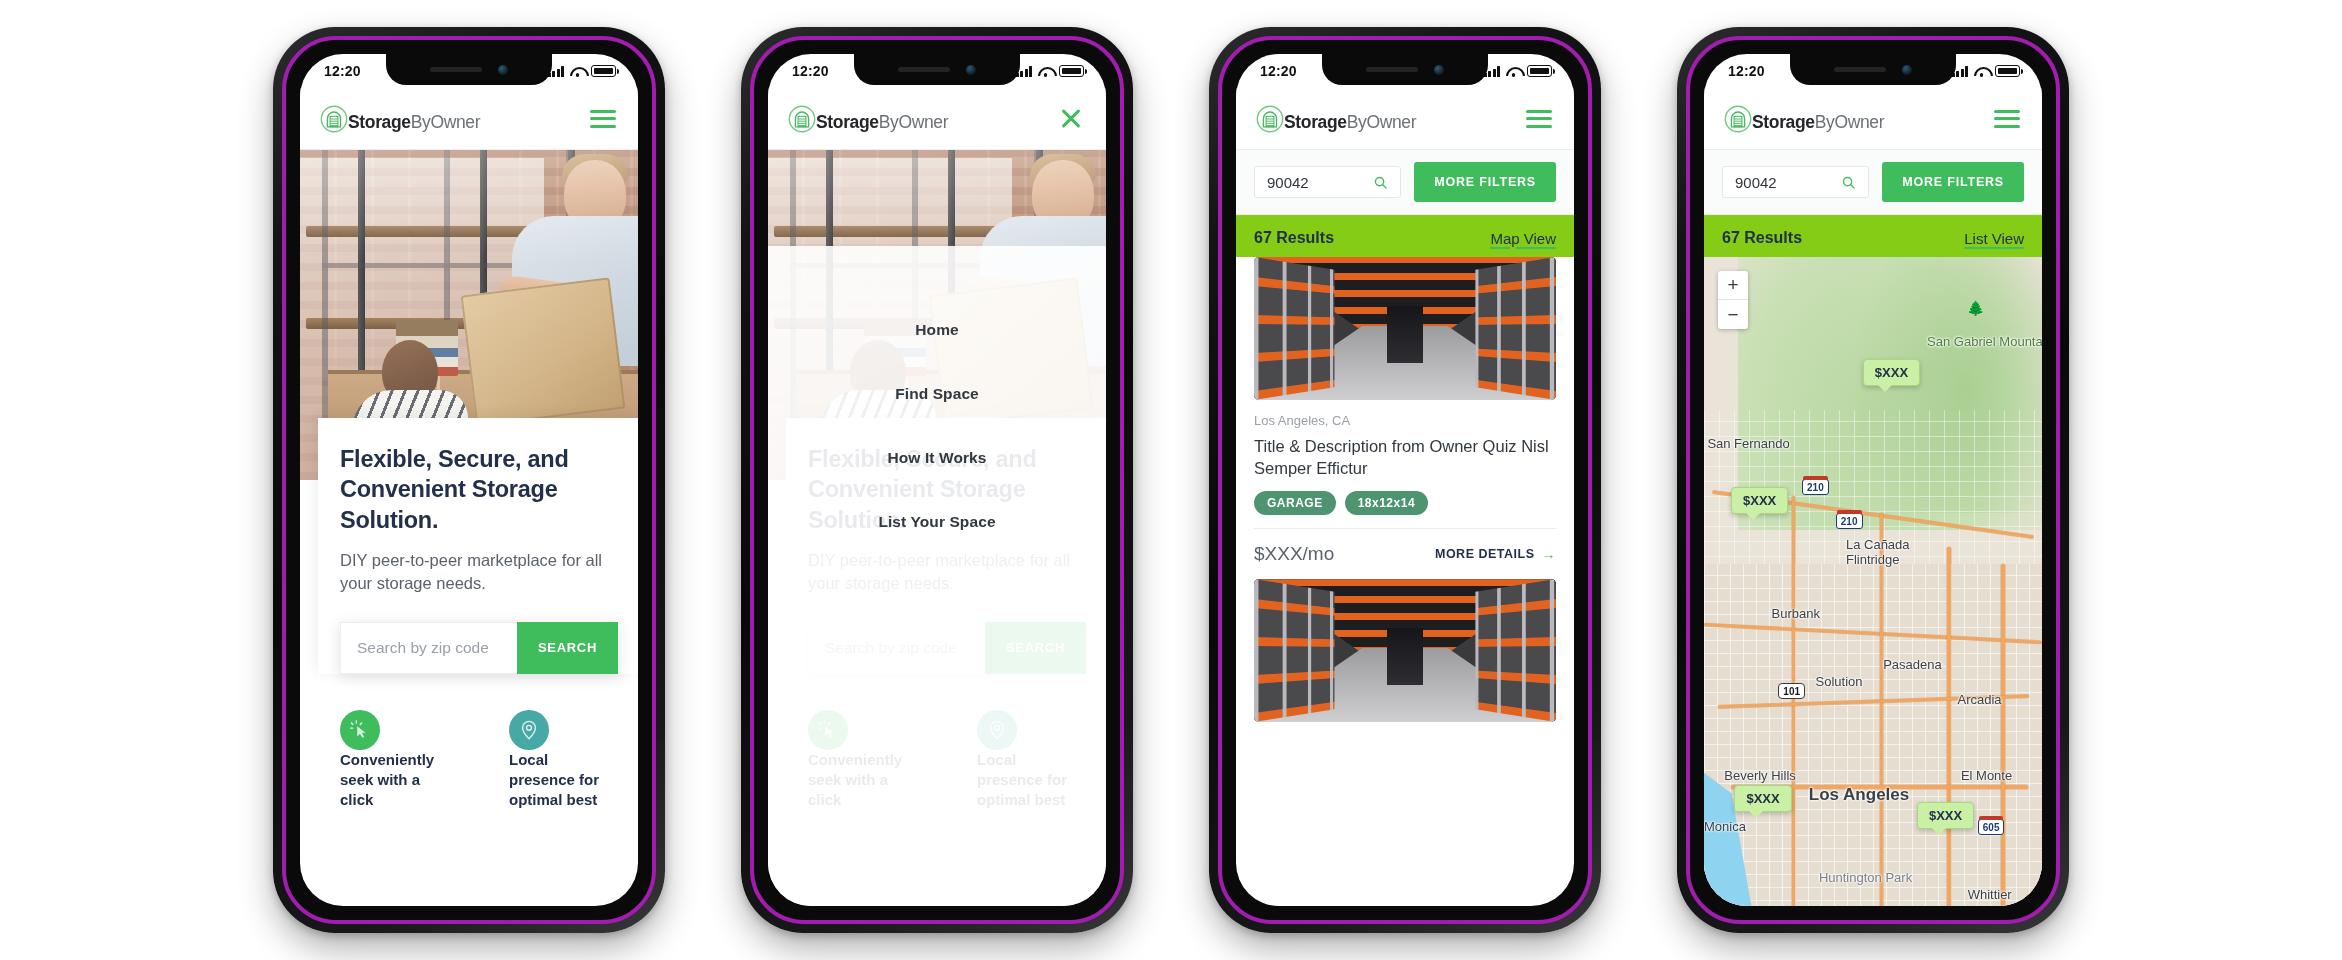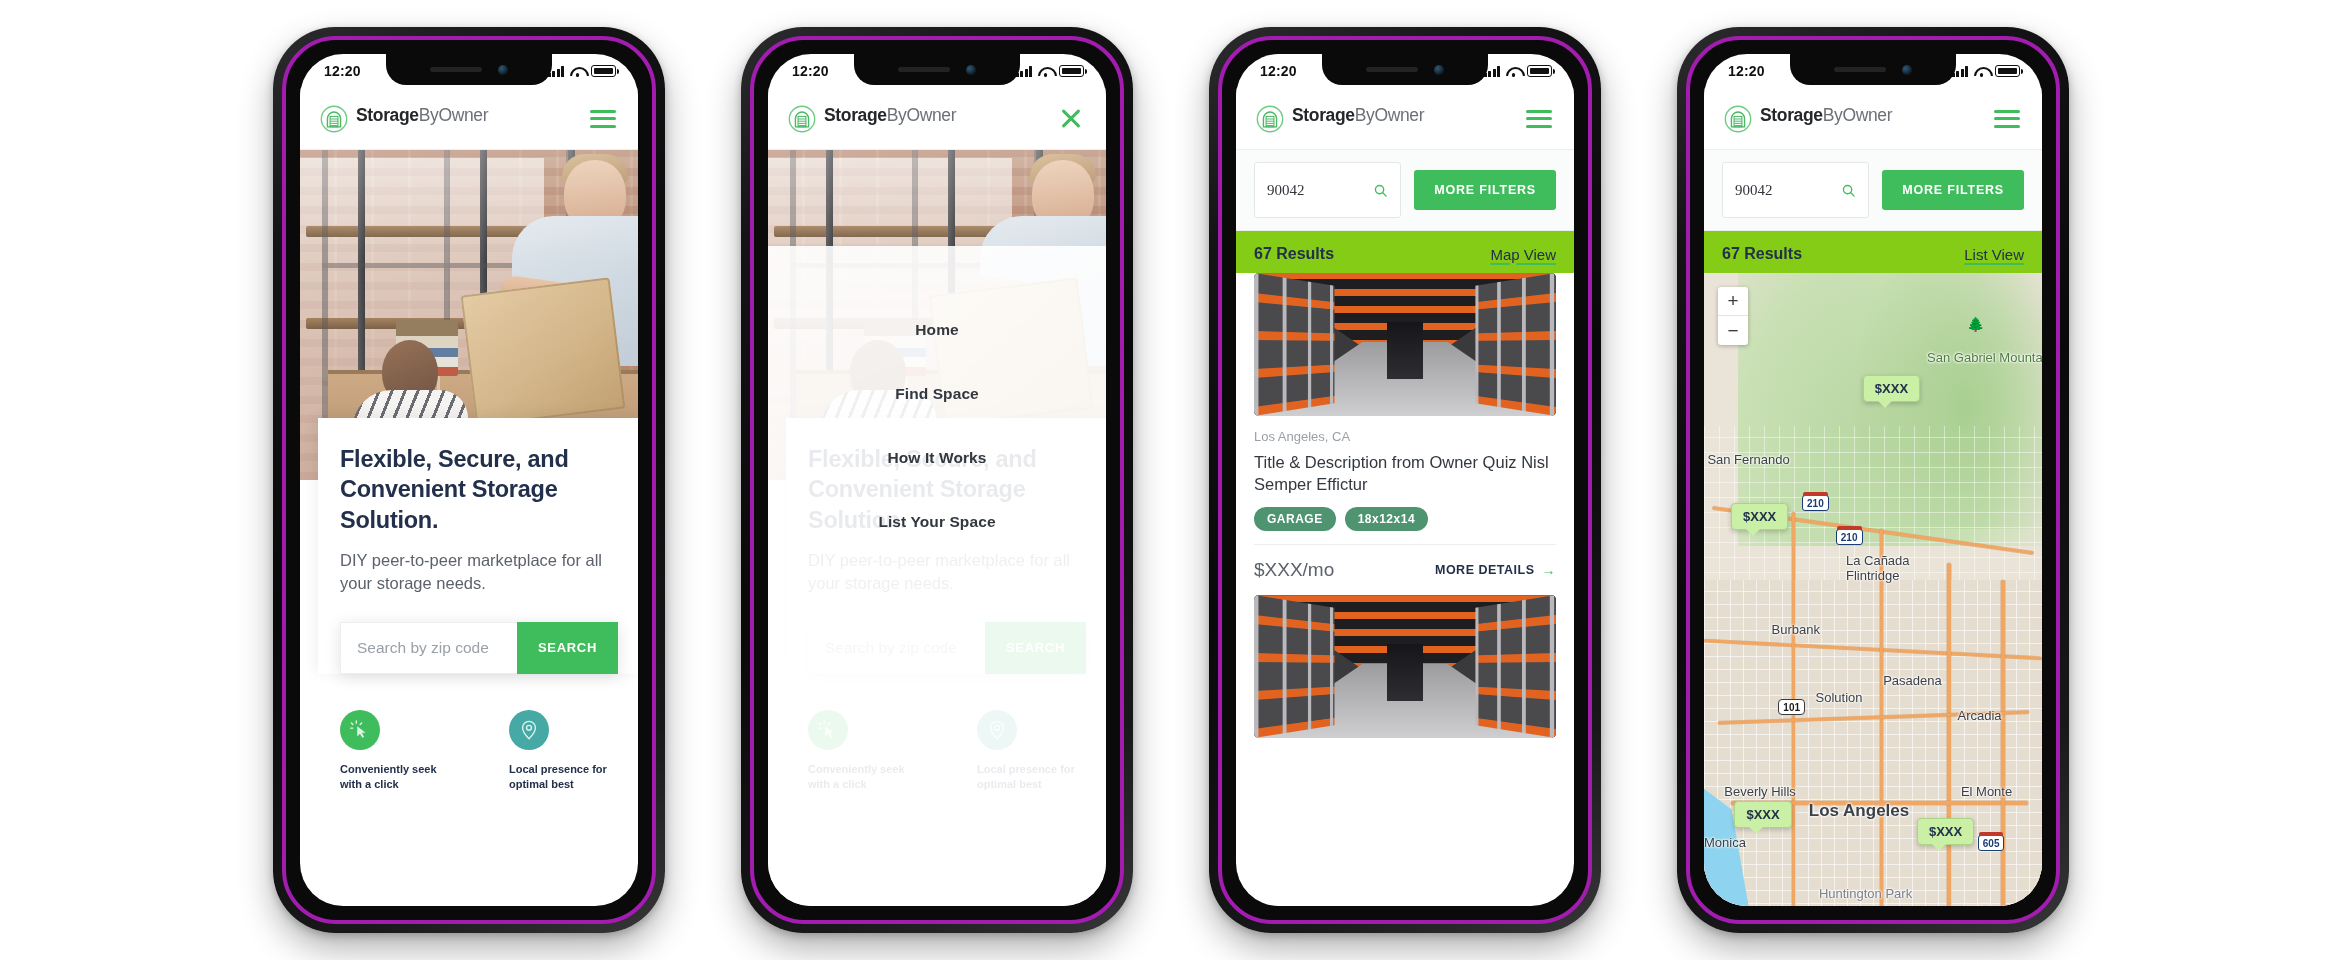--- a/index.html
+++ b/index.html
@@ -86,21 +86,21 @@
     background:#111; border-radius:0 2px 2px 0; }
 
   
   .site-header {
     position: relative; z-index: 25;
     height: 62px; background: #fff;
     display: flex; align-items: center; justify-content: space-between;
     padding: 0 22px 0 20px;
     border-bottom: 1px solid #eceef0;
   }
-  .brand { display: flex; align-items: flex-start; gap: 8px; }
+  .brand { display: flex; align-items: flex-end; }
   .brand-logo { width: 28px; height: 28px; flex: 0 0 auto; }
   .brand-text { font-size: 17.5px; letter-spacing: -.35px; white-space: nowrap; }
   .brand-text .b1 { font-weight: 700; color: #242629; }
   .brand-text .b2 { font-weight: 400; color: #6d7177; }
   .burger { width: 26px; height: 18px; display:flex; flex-direction:column; justify-content:space-between; cursor:pointer; }
   .burger span { display:block; height: 3px; border-radius: 2px; background: #3fbc5c; }
   .close-x { width: 26px; height: 26px; position: relative; cursor: pointer; }
   .close-x::before, .close-x::after{
     content:""; position:absolute; top:11px; left:1px; width:24px; height:3px;
     background:#3fbc5c; border-radius:2px;
@@ -247,21 +247,21 @@
   .features {
     position: absolute; left: 18px; right: 0; top: 560px;
     display: flex; gap: 62px; padding: 0 22px;
   }
   .feature { width: 128px; }
   .fic { width: 40px; height: 40px; border-radius: 50%;
          display:flex; align-items:center; justify-content:center; }
   .fic.green { background: #3fbc5c; }
   .fic.teal  { background: #46a9a5; }
   .ftitle {
-    margin-top: 12px; font-size: 11px; font-weight: 700; color: #22304b;
+    margin-top: 0; font-size: 15px; font-weight: 700; color: #22304b;
     line-height: 1.32;
   }
 
   
   .menu-overlay {
     position: absolute; left: 0; right: 0; top: 96px; bottom: 0;
     background: rgba(255,255,255,.90);
     z-index: 20;
     display: flex; flex-direction: column; align-items: center;
     padding-top: 52px;
@@ -272,23 +272,23 @@
   }
   .menu-item.reg { display: flex; align-items: center; gap: 7px; }
   .reg-arrow { color: #3fbc5c; font-size: 17px; font-weight: 700; }
 
   
   .filterbar {
     background: #fafbfb; border-bottom: 1px solid #eceef0;
     padding: 12px 18px; display: flex; gap: 13px; align-items: center;
   }
   .zipbox {
-    flex: 1; height: 56px; border: 1px solid #e4e7ea; background: #fff;
+    flex: 1; height: 32px; border: 1px solid #e4e7ea; background: #fff;
     border-radius: 3px; display: flex; align-items: center;
-    padding: 0 12px; gap: 22px; font-family: Liberation Serif, serif;
+    padding: 0 12px; gap: 22px;
   }
   .zipbox .zval { flex: 1; font-size: 15px; color: #31363c; }
   .mfbtn {
     flex: 0 0 auto; height: 40px; padding: 0 20px; border-radius: 3px;
     background: #3fbc5c; color: #fff; font-size: 12.5px; font-weight: 700;
     letter-spacing: .8px; display: flex; align-items: center; cursor: pointer;
   }
   .resultsbar {
     padding: 14px 18px 10px 18px;
     display: flex; align-items: center; justify-content: space-between;

